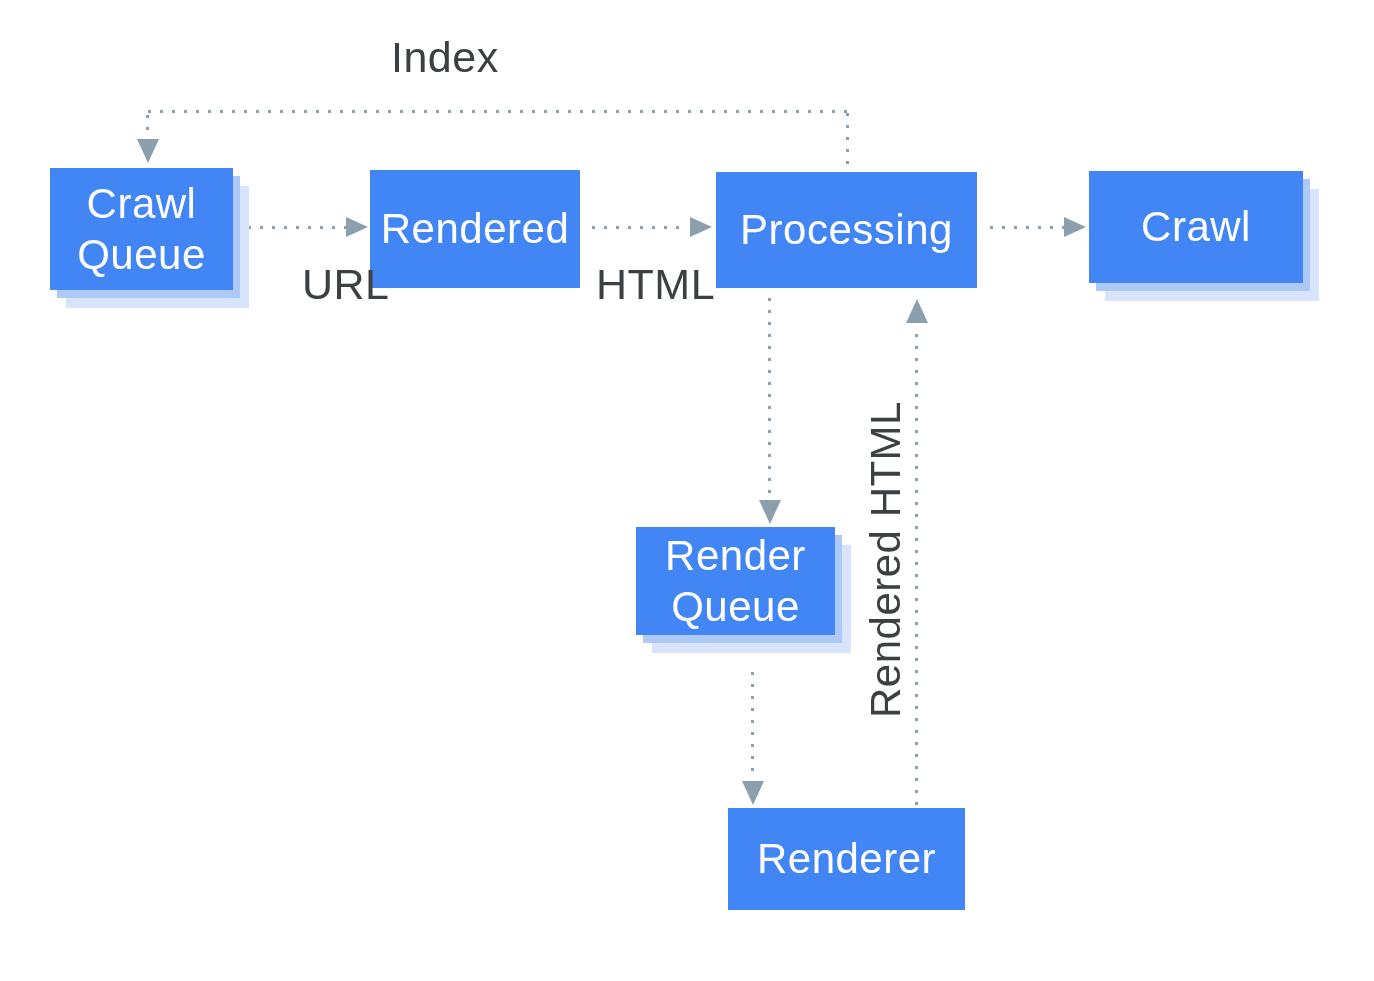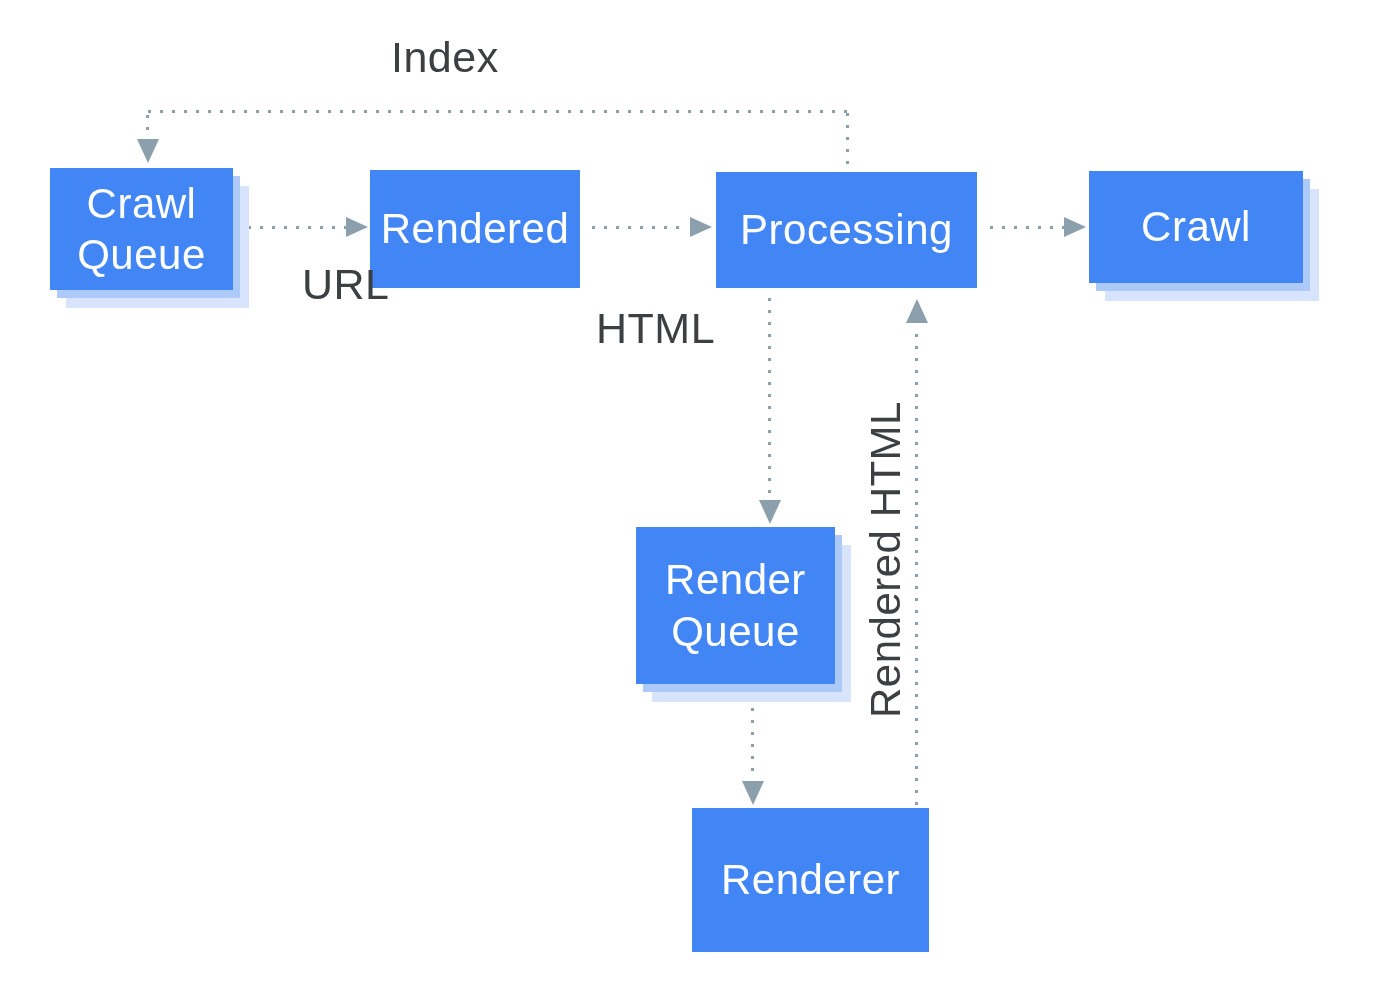--- a/index.html
+++ b/index.html
@@ -29,22 +29,22 @@
     font-weight: 400;
     letter-spacing: 0.5px;
   }
   .box.shadowed {
     box-shadow: 7px 8px 0 0 #ACC9F8, 16px 18px 0 0 #D7E4FC;
   }
   #b-crawl-queue  { left: 50px;   top: 168px; width: 183px; height: 122px; }
   #b-crawler      { left: 370px;  top: 170px; width: 210px; height: 118px; }
   #b-processing   { left: 716px;  top: 172px; width: 261px; height: 116px; justify-content: center; }
   #b-index        { left: 1089px; top: 171px; width: 214px; height: 112px; }
-  #b-render-queue { left: 636px;  top: 527px; width: 199px; height: 157px; }
-  #b-renderer     { left: 692px;  top: 808px; width: 237px; height: 144px; align-items: center; }
+  #b-render-queue { left: 636px;  top: 527px; width: 199px; height: 108px; }
+  #b-renderer     { left: 728px;  top: 808px; width: 237px; height: 102px; align-items: center; }
 
   
   .h-dots {
     position: absolute;
     height: 3px;
     background-image: repeating-linear-gradient(to right, #8BA0AC 0 3px, transparent 3px 12px);
   }
   .v-dots {
     position: absolute;
     width: 3px;
@@ -73,21 +73,21 @@
   .flow-label {
     position: absolute;
     color: #3C4043;
     font-size: 43px;
     font-weight: 400;
     white-space: nowrap;
     letter-spacing: 0.5px;
   }
   #lbl-urls { left: 391px; top: 33px; }
   #lbl-url  { left: 274px; top: 260px; margin-left: 28px; }
-  #lbl-html { left: 596px; top: 260px; margin-top: 44px; }
+  #lbl-html { left: 596px; top: 260px; }
   #lbl-rendered-html {
     left: 736px;
     top: 544px;
     width: 300px;
     text-align: center;
     font-size: 42px;
     transform: rotate(-90deg);
     transform-origin: center center;
   }
 </style>

